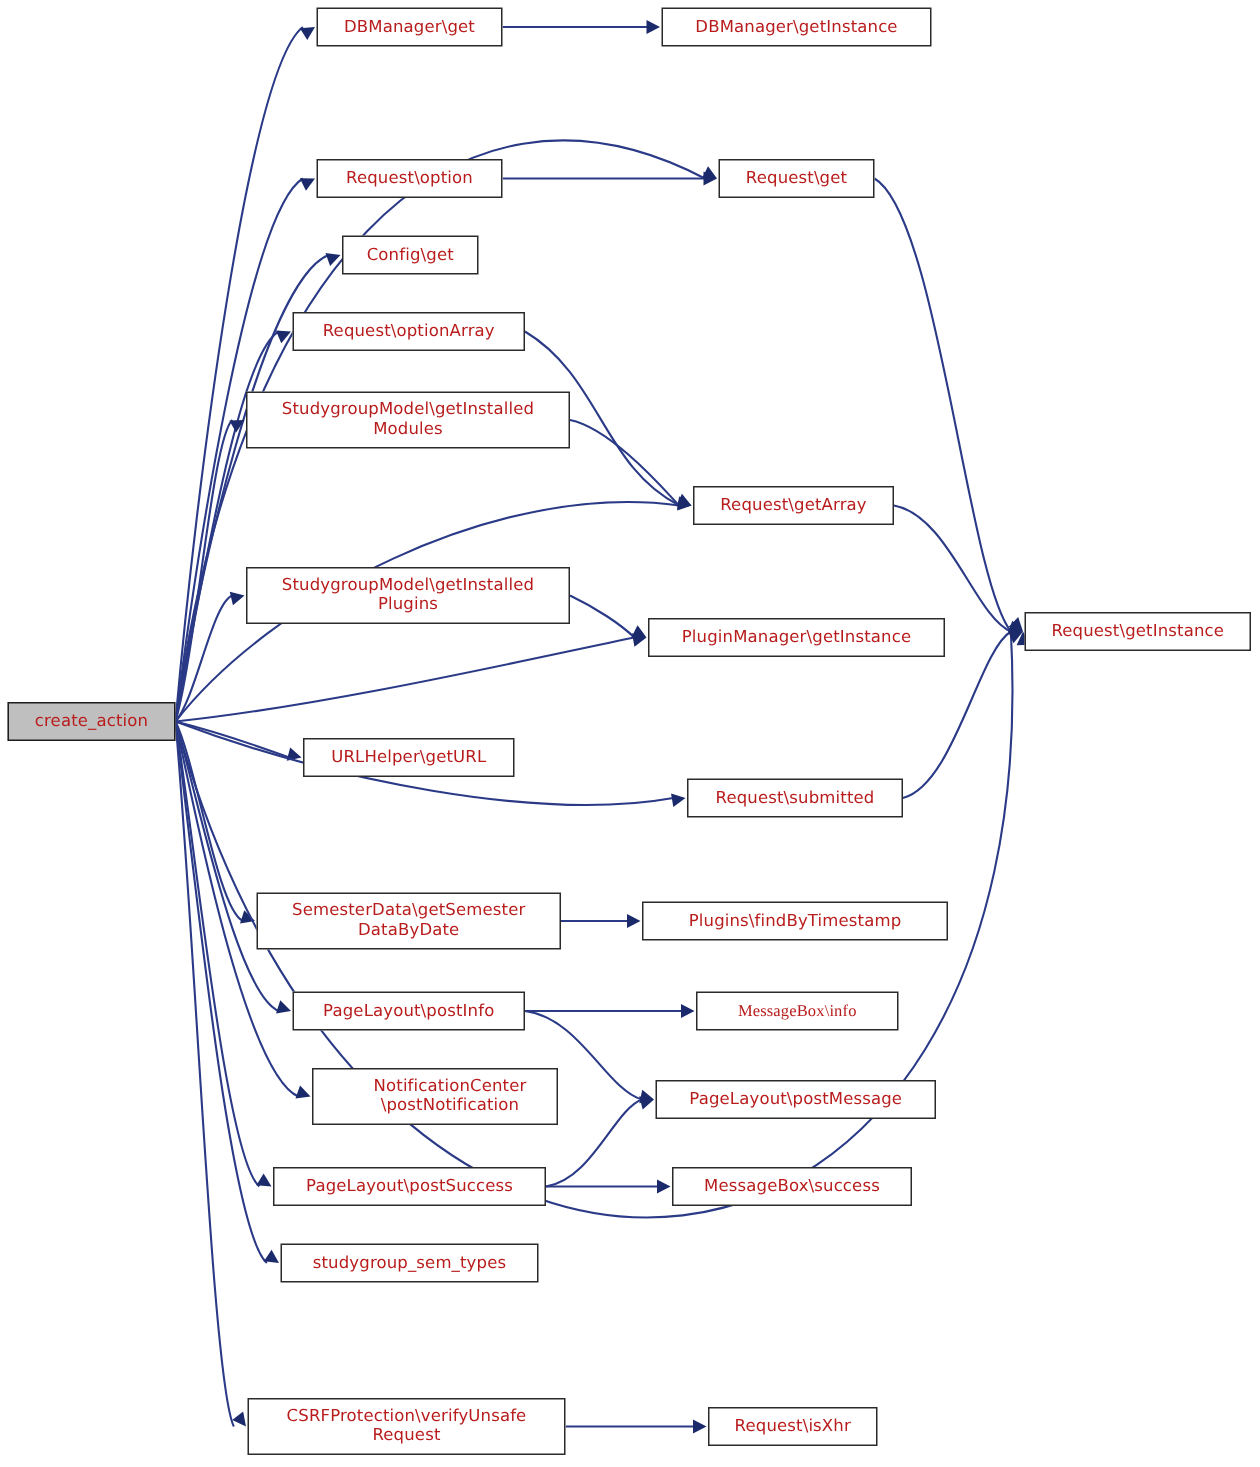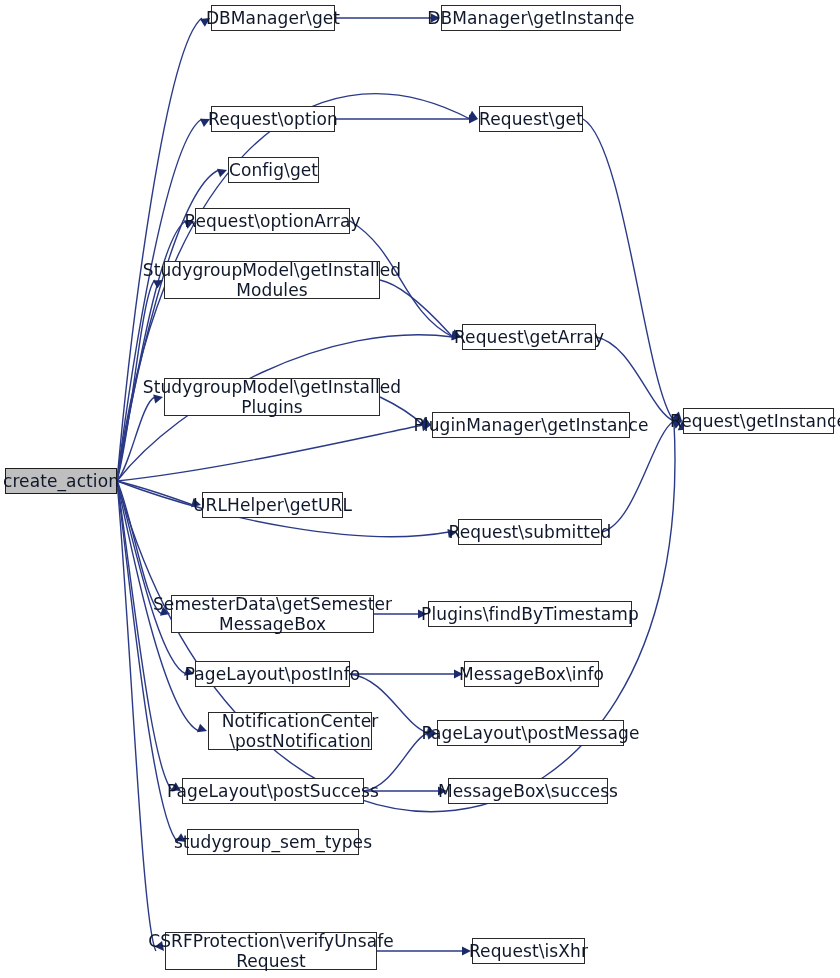--- a/index.html
+++ b/index.html
@@ -36,27 +36,27 @@
     left: 0;
     top: 0;
     width: 840px;
     height: 978px;
   }
   .node {
     position: absolute;
     box-sizing: border-box;
     border: 1.6px solid #2a2a2a;
     background: #ffffff;
-    color: #0f172a;
+    color: #b91c1c;
     display: flex;
     align-items: center;
     justify-content: center;
     text-align: center;
     line-height: 1.18;
-    font-size: 17px;
+    font-size: 11px;
     letter-spacing: 0.1px;
     white-space: pre-line;
     padding: 0 4px;
   }
   .node.root {
     background: #bfbfbf;
     border-color: #1d1d1d;
   }
 </style>
 </head>
@@ -140,24 +140,24 @@
       <div class="node" style="left: 164px; top: 261px; width: 216px; height: 38px;">StudygroupModel\getInstalled
 Modules</div>
       <div class="node" style="left: 462px; top: 324px; width: 134px; height: 26px;">Request\getArray</div>
       <div class="node" style="left: 164px; top: 378px; width: 216px; height: 38px;">StudygroupModel\getInstalled
 Plugins</div>
       <div class="node" style="left: 432px; top: 412px; width: 198px; height: 26px;">PluginManager\getInstance</div>
       <div class="node" style="left: 202px; top: 492px; width: 141px; height: 26px;">URLHelper\getURL</div>
       <div class="node" style="left: 683px; top: 408px; width: 151px; height: 26px;">Request\getInstance</div>
       <div class="node" style="left: 458px; top: 519px; width: 144px; height: 26px;">Request\submitted</div>
       <div class="node" style="left: 171px; top: 595px; width: 203px; height: 38px;">SemesterData\getSemester
-MessageBox</div>
+DataByDate</div>
       <div class="node" style="left: 428px; top: 601px; width: 204px; height: 26px;">Plugins\findByTimestamp</div>
       <div class="node" style="left: 195px; top: 661px; width: 155px; height: 26px;">PageLayout\postInfo</div>
-      <div class="node" style="left: 464px; top: 661px; width: 135px; height: 26px;">MessageBox\info</div>
+      <div class="node" style="left: 464px; top: 661px; width: 135px; height: 26px; font-family: Liberation Serif, serif;">MessageBox\info</div>
       <div class="node" style="left: 208px; top: 712px; width: 164px; height: 38px; padding-left: 24px;">NotificationCenter
 \postNotification</div>
       <div class="node" style="left: 182px; top: 778px; width: 182px; height: 26px;">PageLayout\postSuccess</div>
       <div class="node" style="left: 437px; top: 720px; width: 187px; height: 26px;">PageLayout\postMessage</div>
       <div class="node" style="left: 448px; top: 778px; width: 160px; height: 26px;">MessageBox\success</div>
       <div class="node" style="left: 187px; top: 829px; width: 172px; height: 26px;">studygroup_sem_types</div>
       <div class="node" style="left: 165px; top: 932px; width: 212px; height: 38px;">CSRFProtection\verifyUnsafe
 Request</div>
       <div class="node" style="left: 472px; top: 938px; width: 113px; height: 26px;">Request\isXhr</div>
     </div>

